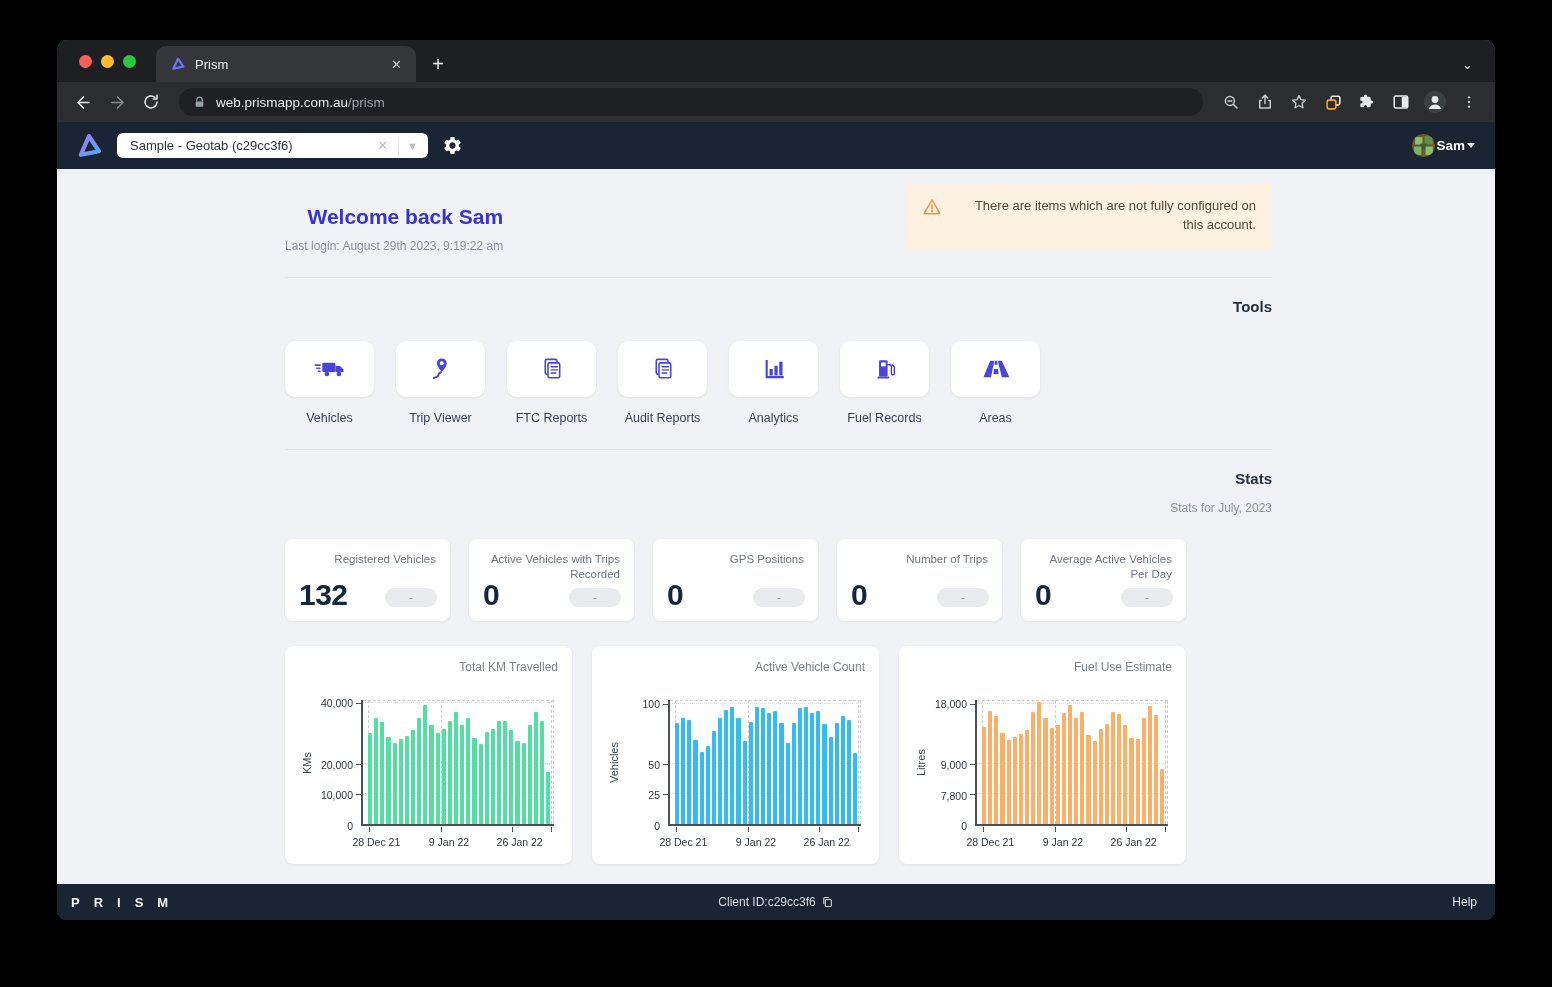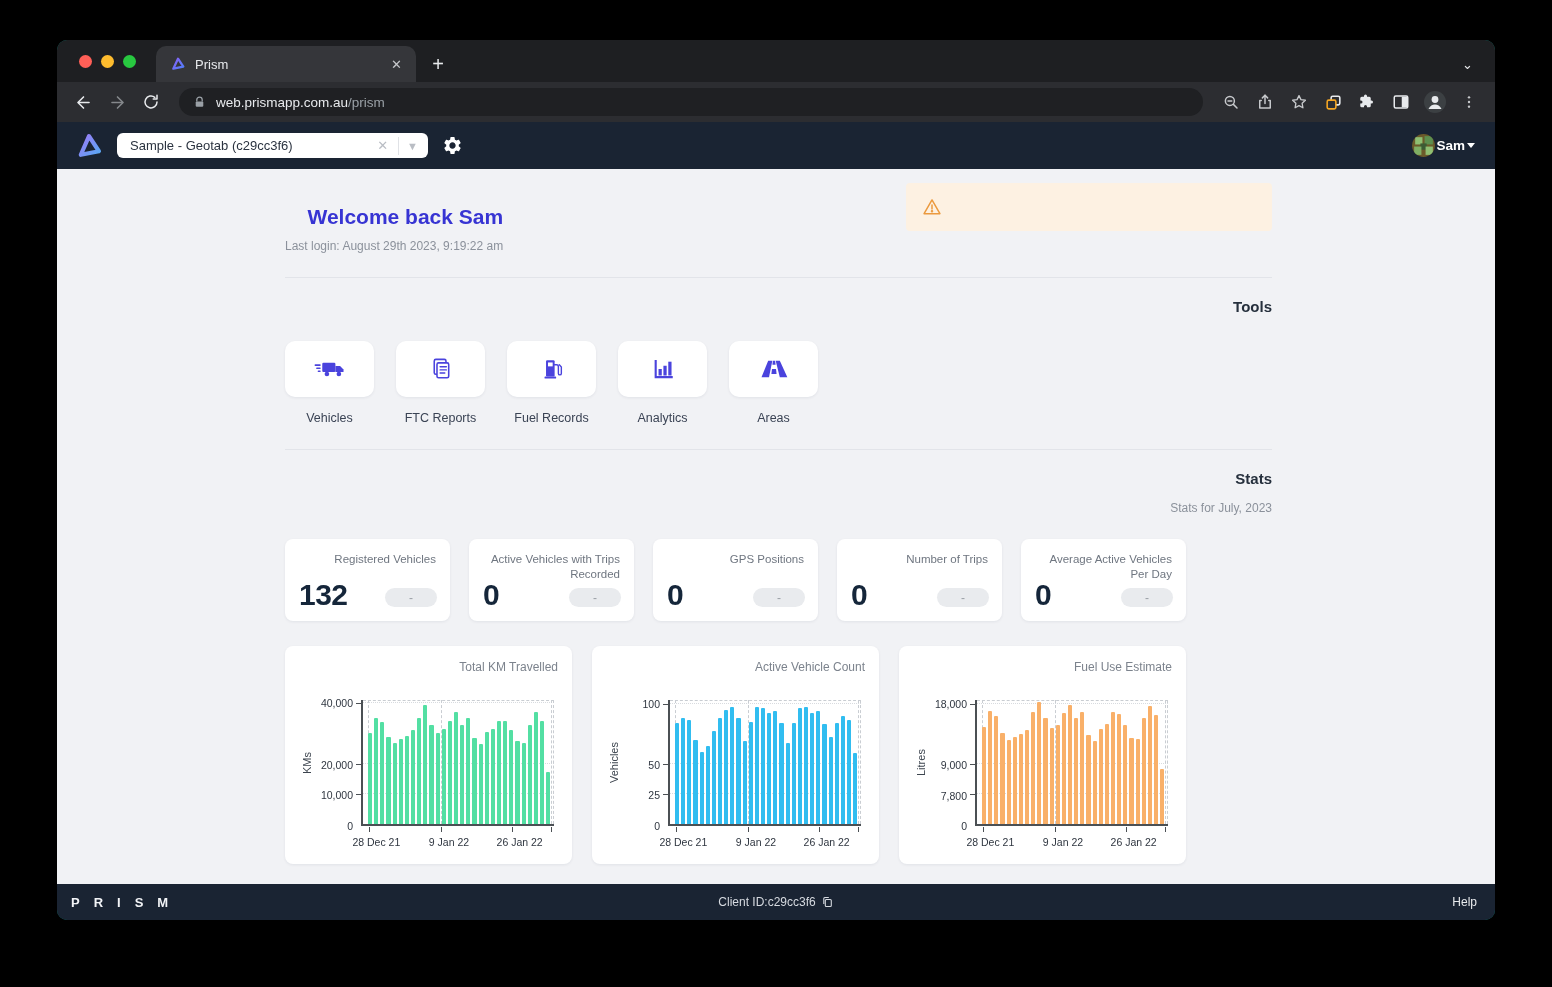--- a/index.html
+++ b/index.html
@@ -248,20 +248,21 @@
           <p class="lastlogin">Last login: August 29th 2023, 9:19:22 am</p>
         </div>
         <div class="alert">
           <span>
             <svg width="20" height="20" viewBox="0 0 24 24" fill="none" stroke="#eb9a3f" stroke-width="1.8" stroke-linejoin="round">
                   <path d="M12 3.5 21.5 20h-19z"></path>
                   <path d="M12 9.5v5" stroke-linecap="round"></path>
                   <circle cx="12" cy="17" r="0.6" fill="#eb9a3f"></circle>
                 </svg>
           </span>
+          <span class="msg">There are items which are not fully configured on this account.</span>
         </div>
       </div>
 
       <hr class="sep">
       <h2 class="sect">Tools</h2>
       <div class="tools-row" id="tools-row">
             <div class="tool">
               <div class="tool-card">
                 <span>
                   <svg width="34" height="24" viewBox="0 0 44 28">
@@ -275,54 +276,78 @@
                       <rect x="6" y="16" width="4" height="2" rx="1"></rect>
                     </g>
                   </svg>
                 </span>
               </div>
               <div class="tool-label">Vehicles</div>
             </div>
             <div class="tool">
               <div class="tool-card">
                 <span>
+                  <svg width="26" height="26" viewBox="0 0 32 32">
+                    <path d="M17 3a6 6 0 0 0-6 6c0 4.6 6 10.5 6 10.5S23 13.6 23 9a6 6 0 0 0-6-6z" fill="#4a43dd"></path>
+                    <circle cx="17" cy="9" r="2.4" fill="#fff"></circle>
+                    <path d="M16 20c-7 3 1 5-9 7" fill="none" stroke="#4a43dd" stroke-width="2.4" stroke-linecap="round"></path>
+                  </svg>
+                </span>
+              </div>
+              <div class="tool-label">Trip Viewer</div>
+            </div>
+            <div class="tool">
+              <div class="tool-card">
+                <span>
                   <svg width="25" height="25" viewBox="0 0 32 32">
                     <rect x="8" y="3" width="15" height="19" rx="2" fill="#fff" stroke="#4a43dd" stroke-width="2"></rect>
                     <rect x="11.5" y="7.5" width="15" height="19" rx="2" fill="#fff" stroke="#4a43dd" stroke-width="2"></rect>
                     <path d="M15.5 12.5h8M15.5 16.5h8M15.5 20.5h6" stroke="#4a43dd" stroke-width="1.8" stroke-linecap="round"></path>
                   </svg>
                 </span>
               </div>
               <div class="tool-label">FTC Reports</div>
+            </div>
+            <div class="tool">
+              <div class="tool-card">
+                <span>
+                  <svg width="25" height="25" viewBox="0 0 32 32">
+                    <rect x="8" y="3" width="15" height="19" rx="2" fill="#fff" stroke="#4a43dd" stroke-width="2"></rect>
+                    <rect x="11.5" y="7.5" width="15" height="19" rx="2" fill="#fff" stroke="#4a43dd" stroke-width="2"></rect>
+                    <path d="M15.5 12.5h8M15.5 16.5h8M15.5 20.5h6" stroke="#4a43dd" stroke-width="1.8" stroke-linecap="round"></path>
+                  </svg>
+                </span>
+              </div>
+              <div class="tool-label">Audit Reports</div>
+            </div>
+            <div class="tool">
+              <div class="tool-card">
+                <span>
+                  <svg width="26" height="26" viewBox="0 0 32 32">
+                    <path d="M7 5v21h21" fill="none" stroke="#4a43dd" stroke-width="2.6"></path>
+                    <rect x="10.5" y="16" width="4" height="8" fill="#4a43dd"></rect>
+                    <rect x="16.5" y="12" width="4" height="12" fill="#4a43dd"></rect>
+                    <rect x="22.5" y="7" width="4" height="17" fill="#4a43dd"></rect>
+                  </svg>
+                </span>
+              </div>
+              <div class="tool-label">Analytics</div>
             </div>
             <div class="tool">
               <div class="tool-card">
                 <span>
                   <svg width="25" height="25" viewBox="0 0 32 32">
                     <rect x="9" y="4" width="11" height="21" rx="1.5" fill="#4a43dd"></rect>
                     <rect x="11.5" y="7" width="6" height="5" fill="#fff"></rect>
                     <path d="M20 10h2.5c1.6 0 2.3 1 2.3 2.8V21a1.9 1.9 0 0 0 3.8 0v-8.3L26 10" fill="none" stroke="#4a43dd" stroke-width="1.8" stroke-linecap="round"></path>
                     <rect x="7" y="25" width="15" height="2.6" rx="1.2" fill="#4a43dd"></rect>
                   </svg>
                 </span>
               </div>
               <div class="tool-label">Fuel Records</div>
-            </div>
-            <div class="tool">
-              <div class="tool-card">
-                <span>
-                  <svg width="26" height="26" viewBox="0 0 32 32">
-                    <path d="M7 5v21h21" fill="none" stroke="#4a43dd" stroke-width="2.6"></path>
-                    <rect x="10.5" y="16" width="4" height="8" fill="#4a43dd"></rect>
-                    <rect x="16.5" y="12" width="4" height="12" fill="#4a43dd"></rect>
-                    <rect x="22.5" y="7" width="4" height="17" fill="#4a43dd"></rect>
-                  </svg>
-                </span>
-              </div>
-              <div class="tool-label">Analytics</div>
             </div>
             <div class="tool">
               <div class="tool-card">
                 <span>
                   <svg width="30" height="24" viewBox="0 0 36 26">
                     <g fill="#4a43dd">
                       <path d="M11 3h5L12 23H3z"></path>
                       <path d="M20 3h5l9 20h-9z"></path>
                       <path d="M16.7 3h2.6l.6 5h-3.8z"></path>
                       <path d="M15.6 13h4.8l.7 6h-6.2z"></path>

